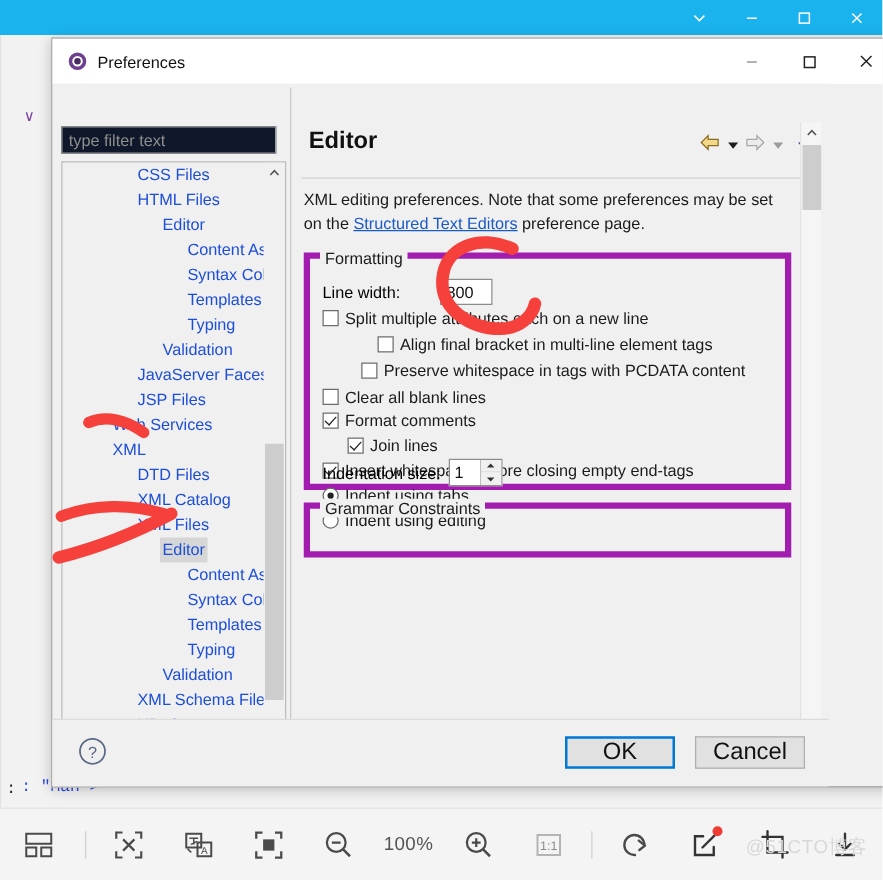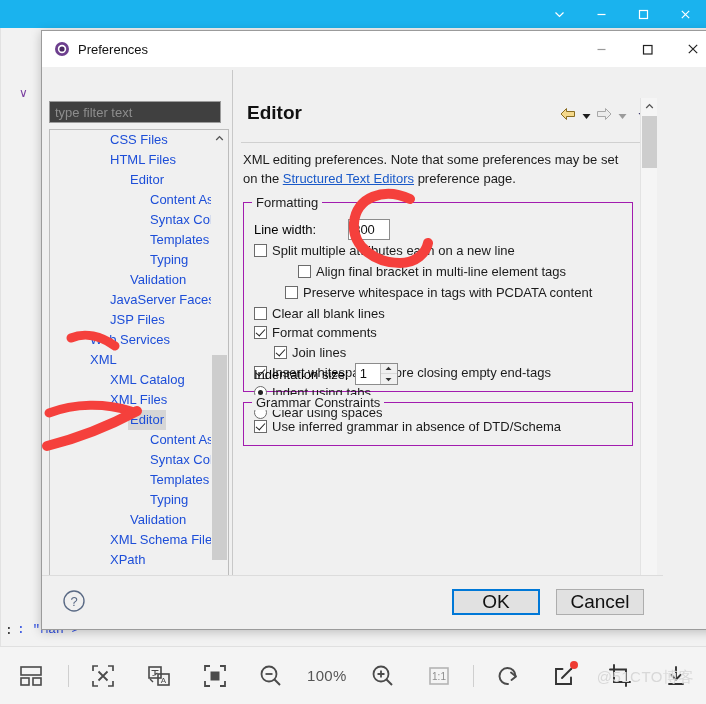--- a/index.html
+++ b/index.html
@@ -101,21 +101,21 @@
   .dlg-content {
     position: absolute; left: 0; top: 36px;
     width: 621px; height: 562px;
     background: #f0f0f0;
   }
 
   
   .filter-box {
     position: absolute; left: 7px; top: 34px;
     width: 172px; height: 22px;
-    background: #404040; border: 1px solid #9b9b9b;
+    background: #0f172a; border: 1px solid #9b9b9b;
     font-size: 13px; color: #8d8d8d;
     padding: 2px 5px; line-height: 18px;
   }
 
   
   .tree-panel {
     position: absolute; left: 7px; top: 62px;
     width: 180px; height: 488px;
     background: #f0f0f0;
     border: 1px solid #bcbcbc;
@@ -205,21 +205,21 @@
   .rp-desc {
     position: absolute; left: 10px; top: 14px; width: 390px;
     font-size: 13px; color: #1b1b1b; line-height: 19px;
   }
   .rp-link {
     color: #1959c9; text-decoration: underline; cursor: pointer;
   }
 
   .group {
     position: absolute;
-    border: 1px solid #a21caf;
+    border: 5px solid #a21caf;
     background: transparent;
   }
   .group-title {
     position: absolute; top: -8px; left: 8px;
     background: #f0f0f0; padding: 0 4px;
     font-size: 13px; color: #1b1b1b;
   }
   #group-formatting { left: 10px; top: 66px; width: 390px; height: 190px; }
   #group-grammar { left: 10px; top: 266px; width: 390px; height: 44px; }
 
@@ -402,20 +402,21 @@
             <div class="tree-row ind3"><span class="lbl">Editor</span></div>
             <div class="tree-row ind4"><span class="lbl">Content Ass</span></div>
             <div class="tree-row ind4"><span class="lbl">Syntax Colo</span></div>
             <div class="tree-row ind4"><span class="lbl">Templates</span></div>
             <div class="tree-row ind4"><span class="lbl">Typing</span></div>
             <div class="tree-row ind3"><span class="lbl">Validation</span></div>
             <div class="tree-row ind2"><span class="lbl">JavaServer Faces T</span></div>
             <div class="tree-row ind2"><span class="lbl">JSP Files</span></div>
             <div class="tree-row ind1"><span class="lbl">Web Services</span></div>
             <div class="tree-row ind1"><span class="lbl">XML</span></div>
+            <div class="tree-row ind2"><span class="lbl">DTD Files</span></div>
             <div class="tree-row ind2"><span class="lbl">XML Catalog</span></div>
             <div class="tree-row ind2"><span class="lbl">XML Files</span></div>
             <div class="tree-row ind3 selected"><span class="lbl">Editor</span></div>
             <div class="tree-row ind4"><span class="lbl">Content Ass</span></div>
             <div class="tree-row ind4"><span class="lbl">Syntax Colo</span></div>
             <div class="tree-row ind4"><span class="lbl">Templates</span></div>
             <div class="tree-row ind4"><span class="lbl">Typing</span></div>
             <div class="tree-row ind3"><span class="lbl">Validation</span></div>
             <div class="tree-row ind2"><span class="lbl">XML Schema Files</span></div>
             <div class="tree-row ind2"><span class="lbl">XPath</span></div>
@@ -527,21 +528,21 @@
                   <div class="row" style="left: 10px; top: 162px;">
                     <span class="cb checked"></span>
                     <span>Insert whitespace before closing empty end-tags</span>
                   </div>
                   <div class="row" style="left: 10px; top: 182px;">
                     <span class="rb checked"></span>
                     <span>Indent using tabs</span>
                   </div>
                   <div class="row" style="left: 10px; top: 202px;">
                     <span class="rb"></span>
-                    <span>Clear using spaces</span>
+                    <span>Indent using editing</span>
                   </div>
                 </div>
 
               <div class="row" style="left:10px; top:160px;">
                 <span class="field-label">Indentation size:</span>
                 <span class="spinner">
                   <span class="val">1</span>
                   <span class="spin-btns">
                     <span class="spin-btn">
                       <svg width="7" height="5" viewBox="0 0 7 5" aria-hidden="true">
@@ -553,24 +554,20 @@
                           <path d="M0.5 1 L3.5 4.2 L6.5 1 Z" fill="#333"></path>
                         </svg>
                     </span>
                   </span>
                 </span>
               </div>
             </div>
 
             <div class="group" id="group-grammar">
               <div class="group-title">Grammar Constraints</div>
-              <div class="row" style="left:10px; top:16px;">
-                <span class="cb checked"></span>
-                <span>Use inferred grammar in absence of DTD/Schema</span>
-              </div>
             </div>
 
             <div class="rh-line" style="left:14px; top:443px; width:115px;"></div>
             <div class="rh-line" style="left:145px; top:443px; width:92px;"></div>
           </div>
         </div>
 
         <div class="rv-scroll">
           <div class="rv-arrow">
             <svg width="9" height="9" viewBox="0 0 9 9" aria-hidden="true">

